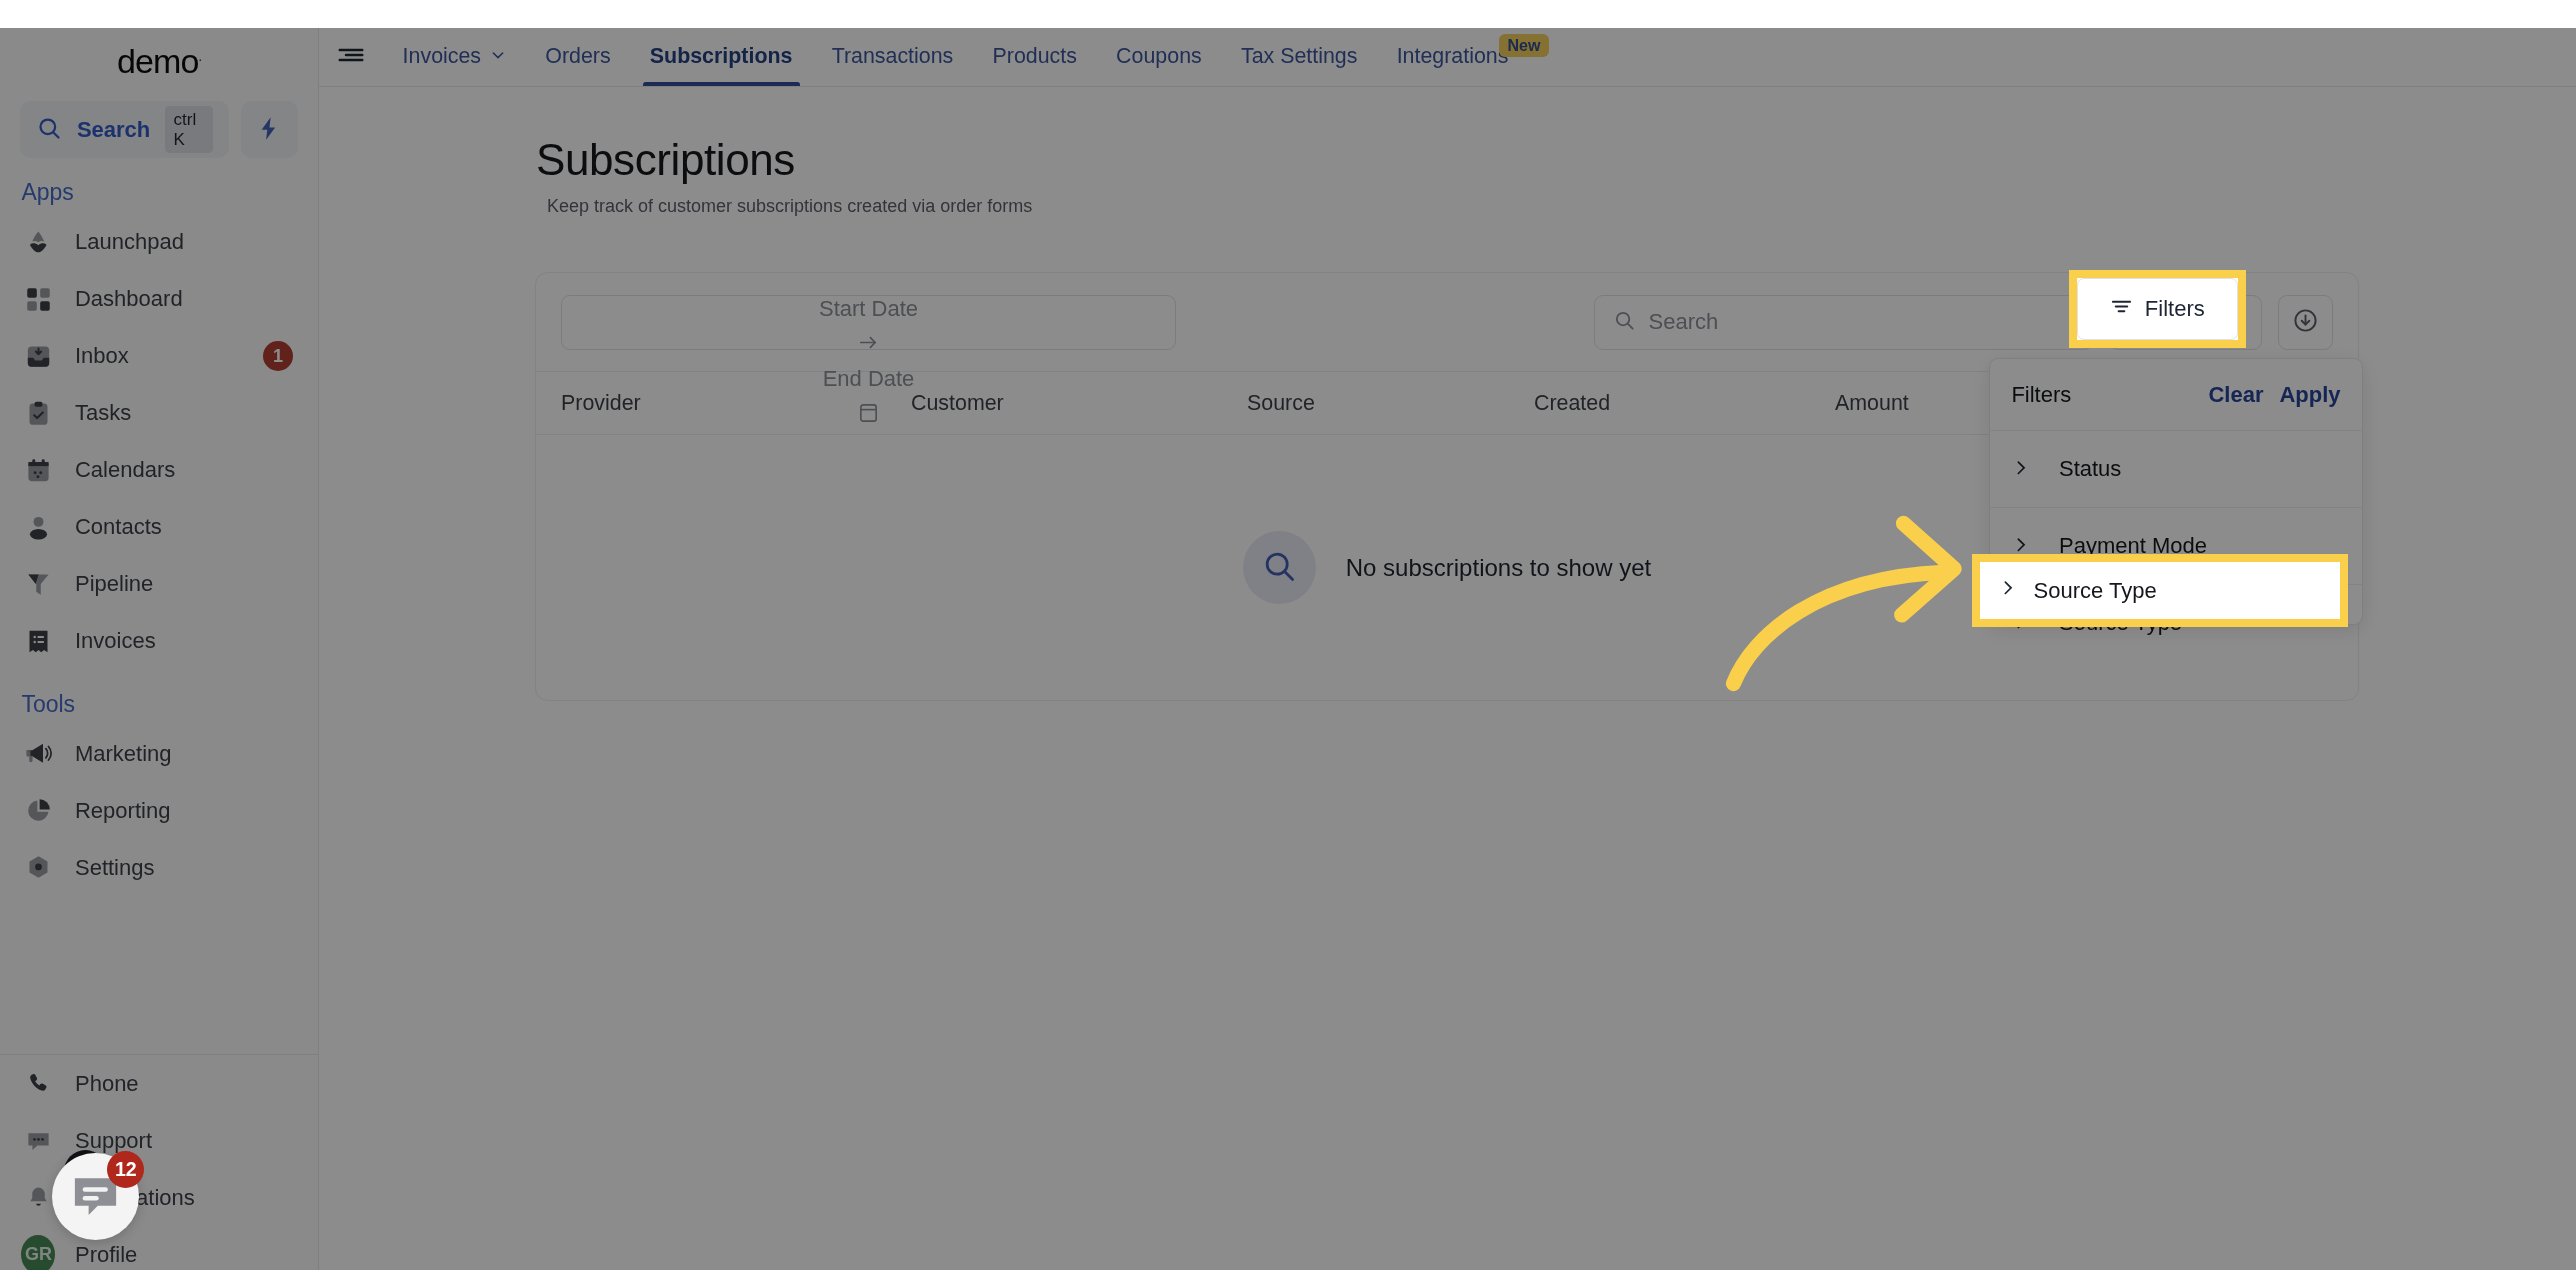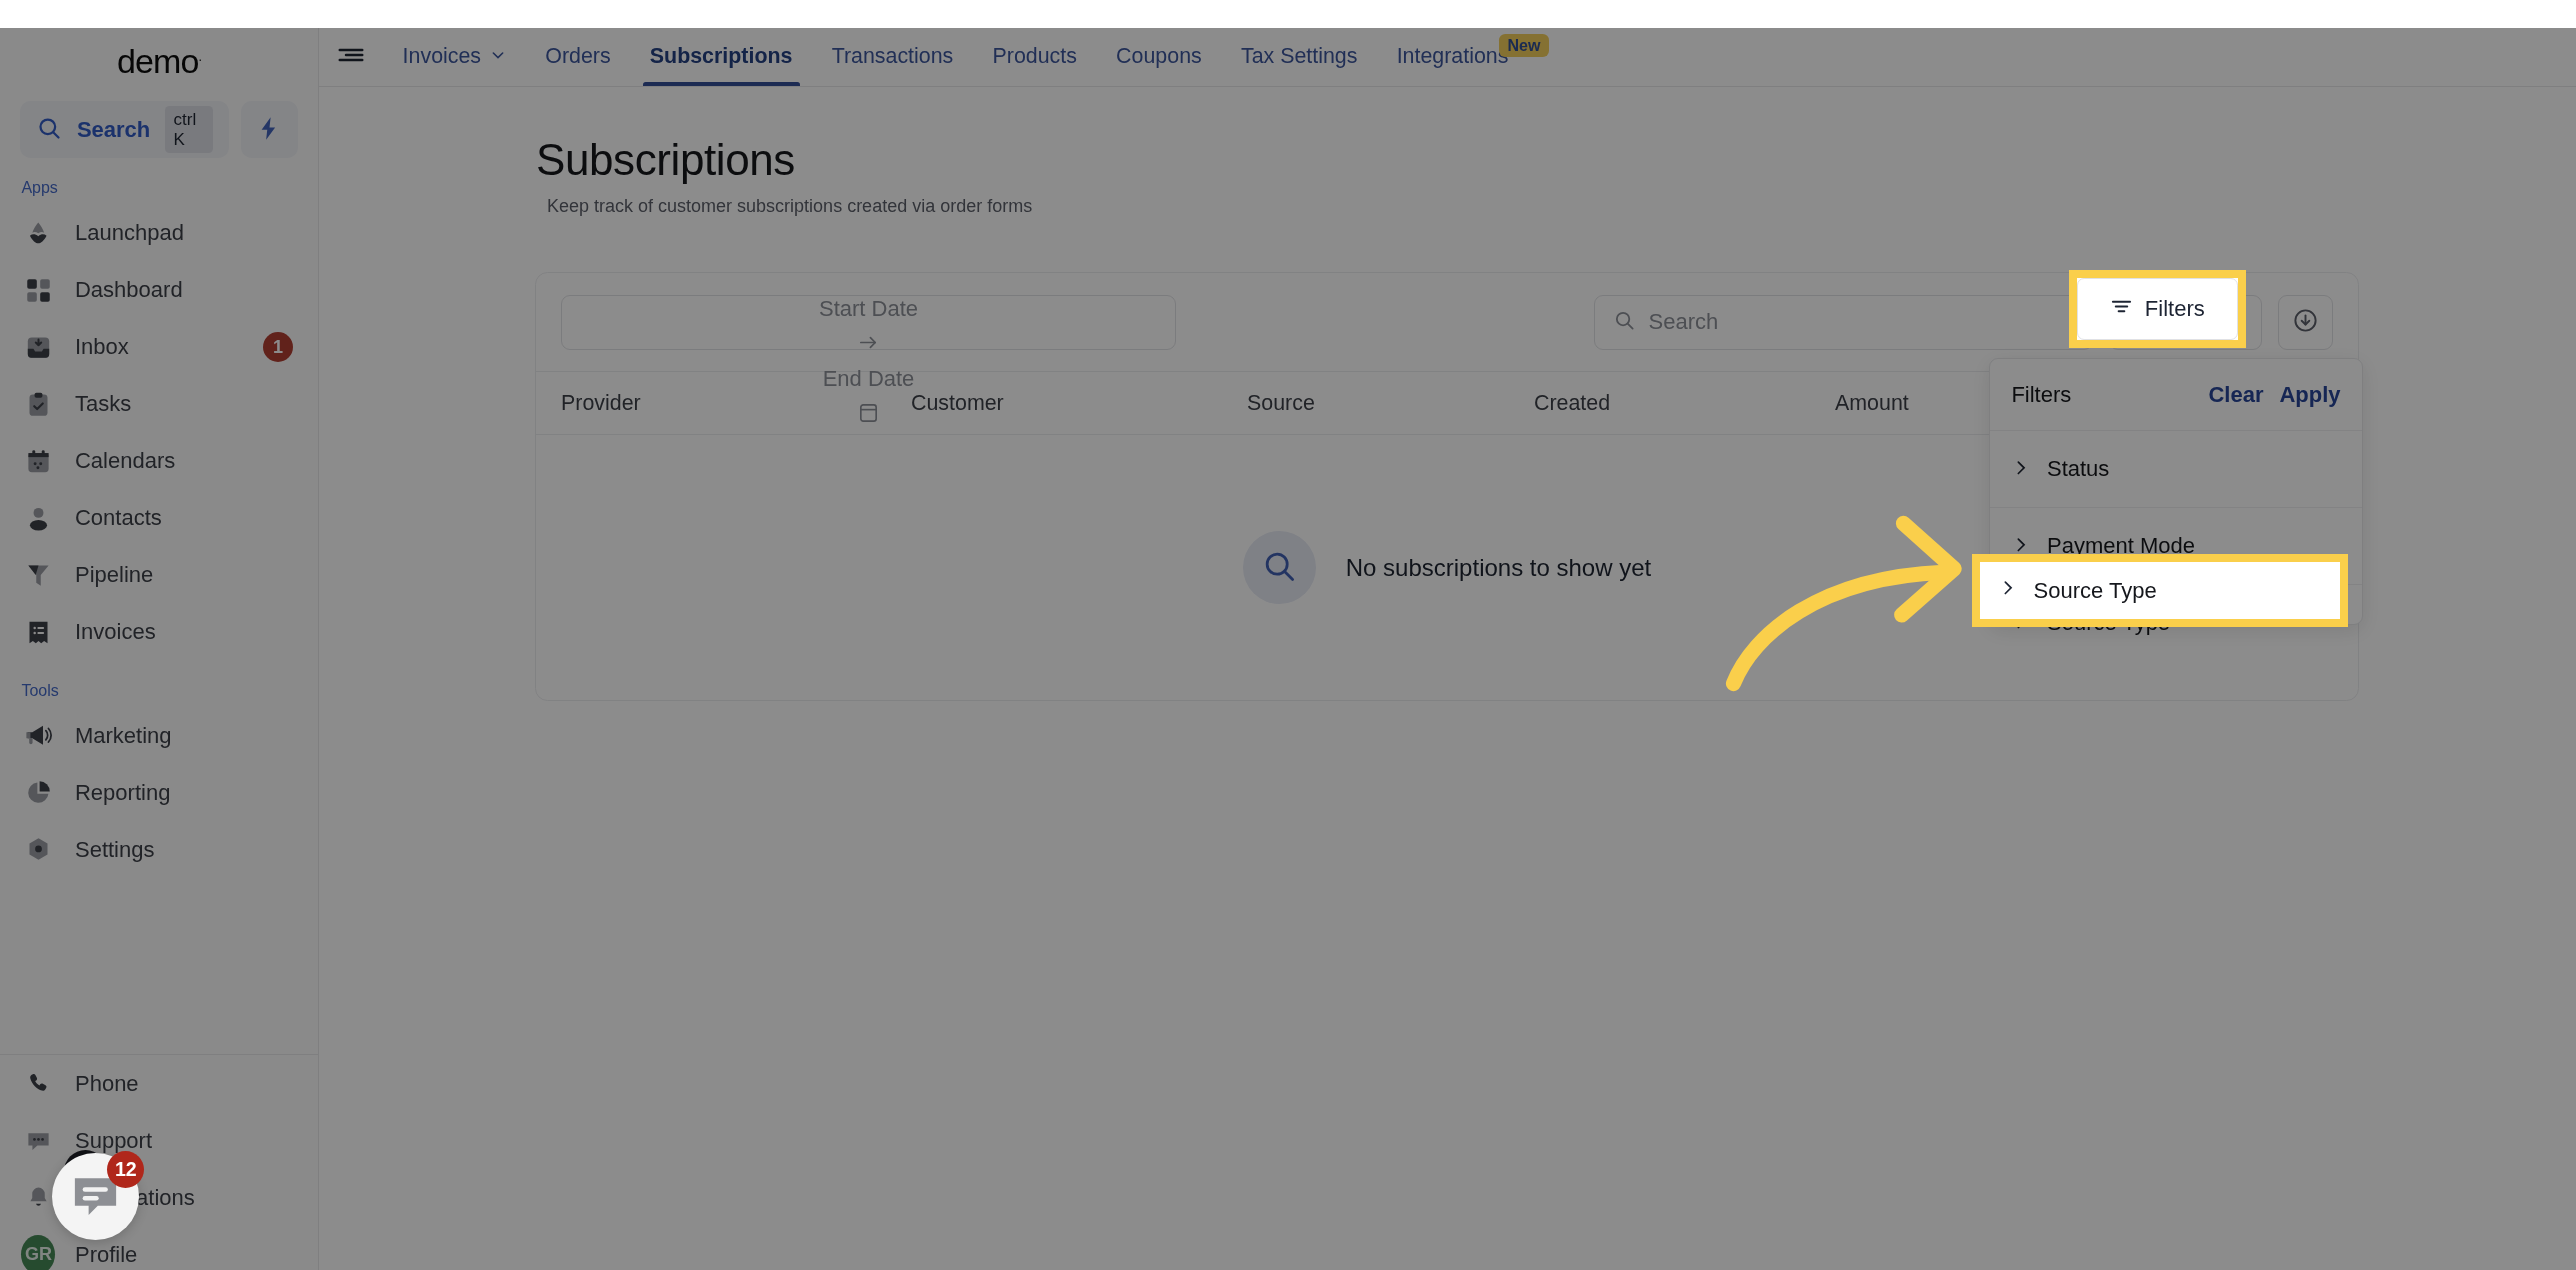--- a/index.html
+++ b/index.html
@@ -56,21 +56,21 @@
   .kbd {
     background: #dcdee6; color: #1d2433;
     font-size: 17px; padding: 3.6px 9px; border-radius: 4.5px;
   }
   .bolt-btn {
     width: 57px; height: 57px; border-radius: 10.7px; background: #eff1f7;
     display: flex; align-items: center; justify-content: center;
   }
 
   .group-label {
-    color: #3f6ad8; font-size: 16px; font-weight: 500;
+    color: #3f6ad8; font-size: 23px; font-weight: 500;
     padding: 21.4px 0 7.1px 21.4px;
   }
   .nav-item {
     height: 57px; display: flex; align-items: center;
     padding: 0 21.4px; gap: 19.6px; position: relative; cursor: pointer;
   }
   .nav-item .ico { width: 34px; display: flex; align-items: center; justify-content: center; }
   .nav-item .txt { font-size: 22px; color: #3b3f49; }
   .badge-red {
     position: absolute; right: 25px;
@@ -195,21 +195,21 @@
     box-shadow: 0 5.3px 21.4px rgba(0,0,0,0.10);
     z-index: 5;
   }
   .fp-head {
     height: 71px; display: flex; align-items: center;
     padding: 0 21.4px; gap: 16px;
   }
   .fp-title { font-size: 22px; color: #15171c; flex: 1; }
   .fp-action { font-size: 22px; color: #2346a8; font-weight: 600; cursor: pointer; }
   .fp-row {
-    height: 77px; display: flex; align-items: center; gap: 16px;
+    height: 77px; display: flex; align-items: center; gap: 28px;
     padding: 0 21.4px; border-top: 0.9px solid #eeeff1; cursor: pointer;
   }
   .fp-row:first-of-type { border-top: none; }
   .fp-row .txt { font-size: 22px; color: #15171c; }
 
   
   .spot {
     position: absolute; z-index: 30;
     background: #ffffff;
     border: 8px solid #facf4b;

